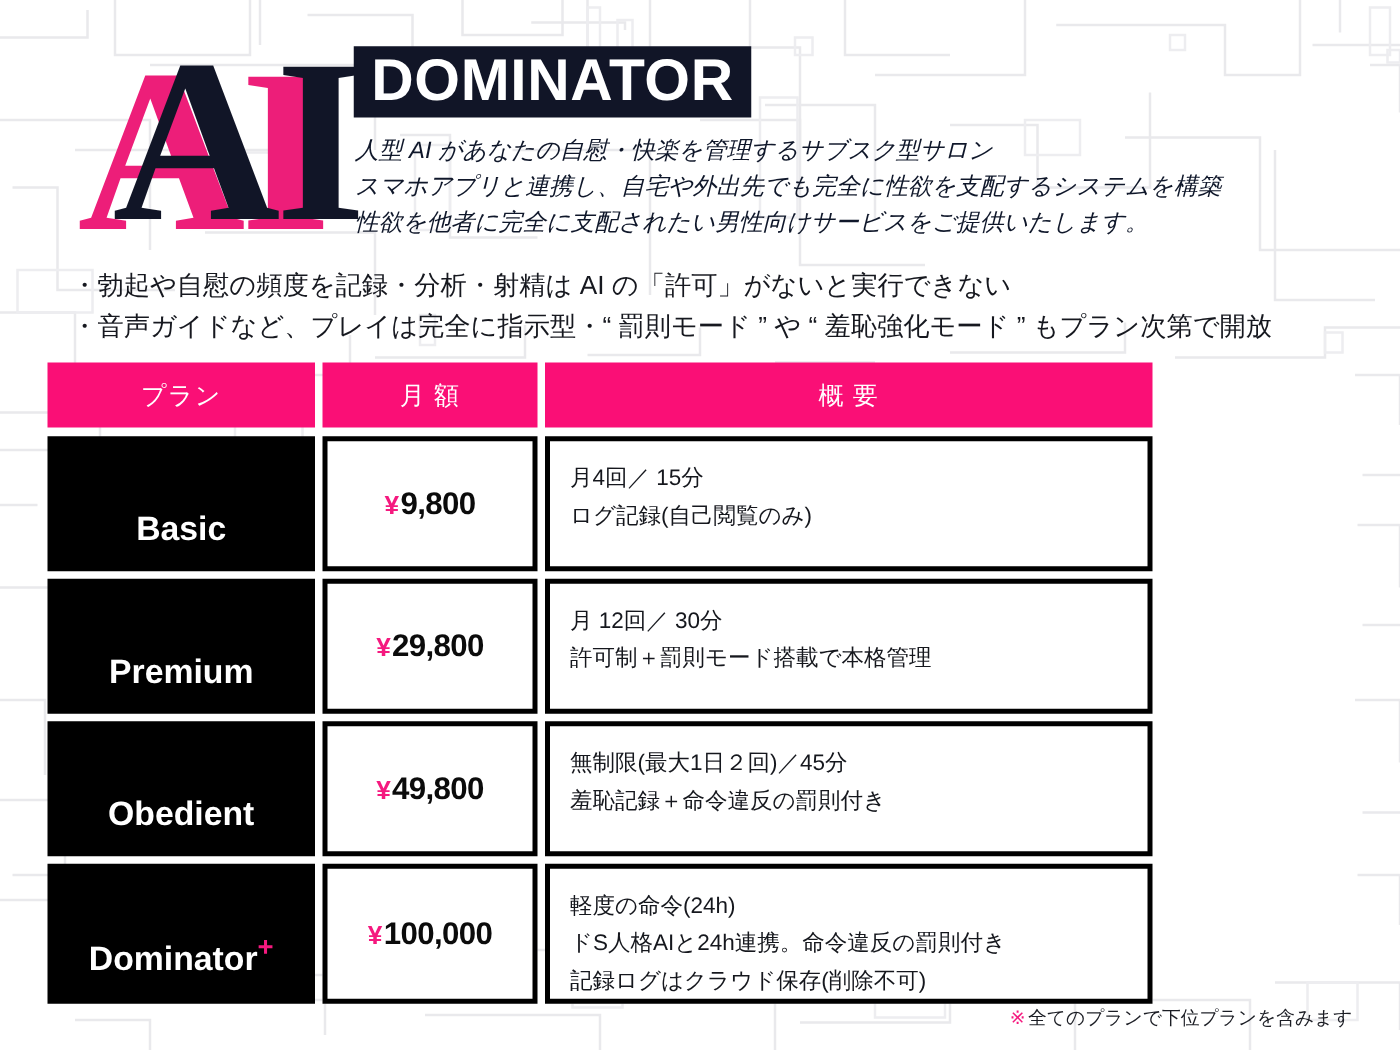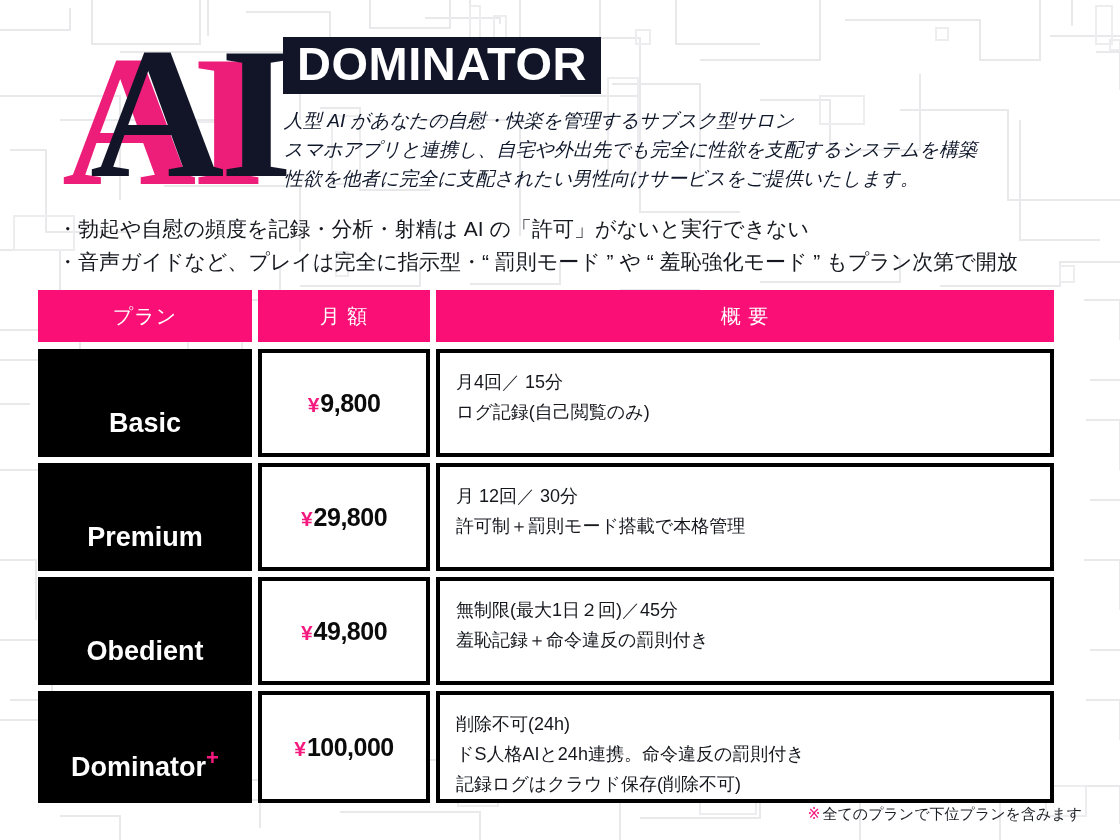--- a/index.html
+++ b/index.html
@@ -113,21 +113,21 @@
     line-height: 33px;
     white-space: nowrap;
     margin-left: 31px;
   }
 
   
   .plan-table {
     position: absolute;
     left: 38px;
     top: 290px;
-    width: 1016px;
+    width: 884px;
   }
 
   .trow {
     display: flex;
     align-items: stretch;
     margin-bottom: 6px;
   }
   .trow:last-child { margin-bottom: 0; }
 
   .cell-plan  { width: 214px; flex: 0 0 214px; }
@@ -401,21 +401,21 @@
           <span>Dominator</span><span class="plus">+</span>
         </span>
       </div>
       <div class="cell-price">
         <span class="price-wrap">
           <span class="yen">¥</span>
             <span class="amount">100,000</span>
         </span>
       </div>
       <div class="cell-desc">
-        <span class="dline">削除不可(24h)</span>
+        <span class="dline">軽度の命令(24h)</span>
         <span class="dline">ドS人格AIと24h連携。命令違反の罰則付き</span>
         <span class="dline">記録ログはクラウド保存(削除不可)</span>
       </div>
     </div>
 
   </div>
 
   <div class="footnote">
     <span class="star">※</span><span>全てのプランで下位プランを含みます</span>
   </div>

